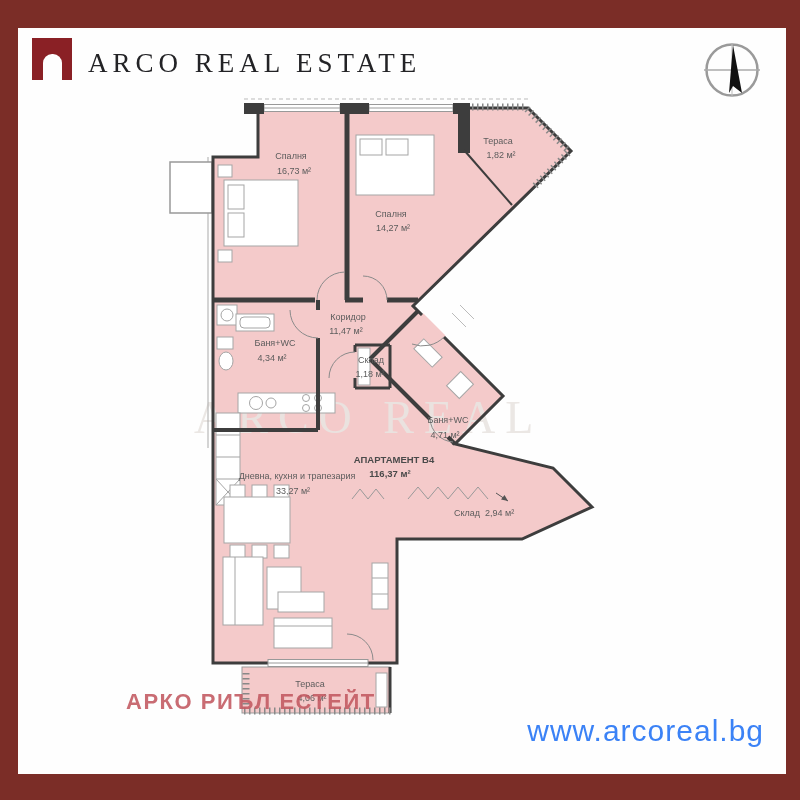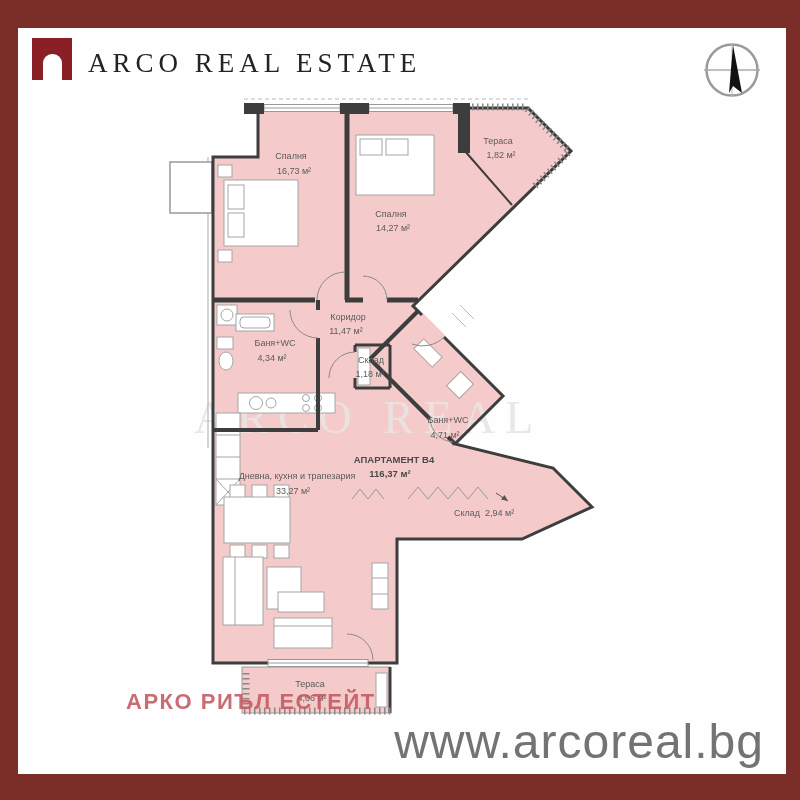--- a/index.html
+++ b/index.html
@@ -15,22 +15,22 @@
   .logo{position:absolute;left:32px;top:38px;width:40px;height:42px;background:#8a2025;}
   .logo .arch{position:absolute;left:11px;bottom:0;width:19px;height:26px;background:#fefefe;
               border-radius:9px 9px 0 0;}
   .brand{position:absolute;left:88px;top:48px;font-family:"Liberation Serif",serif;
          font-size:27px;letter-spacing:5px;color:#232326;white-space:nowrap;}
   .compass{position:absolute;left:702px;top:41px;}
   
   .plan{position:absolute;left:160px;top:95px;width:482px;height:628px;}
   .agency-mark{position:absolute;left:126px;top:689px;font-size:22px;font-weight:bold;
                letter-spacing:1.5px;color:rgba(193,88,96,0.88);white-space:nowrap;z-index:5;}
-  .website{position:absolute;right:36px;top:714px;font-size:48px;letter-spacing:1px;
-           color:#737373;white-space:nowrap;}
+  .website{position:absolute;right:36px;top:714px;font-size:30px;letter-spacing:1px;
+           color:#3b82f6;white-space:nowrap;}
   svg text{font-family:"Liberation Sans",sans-serif;fill:#5c5c5c;font-size:9px;}
   svg text.big{font-weight:bold;fill:#4a4a4a;font-size:9.5px;}
   svg text.wm{font-family:"Liberation Serif",serif;font-size:46px;letter-spacing:10px;
               fill:#e9e5e2;opacity:.9;}
 </style>
 </head>
 <body>
 
 <div id="canvas">
 

